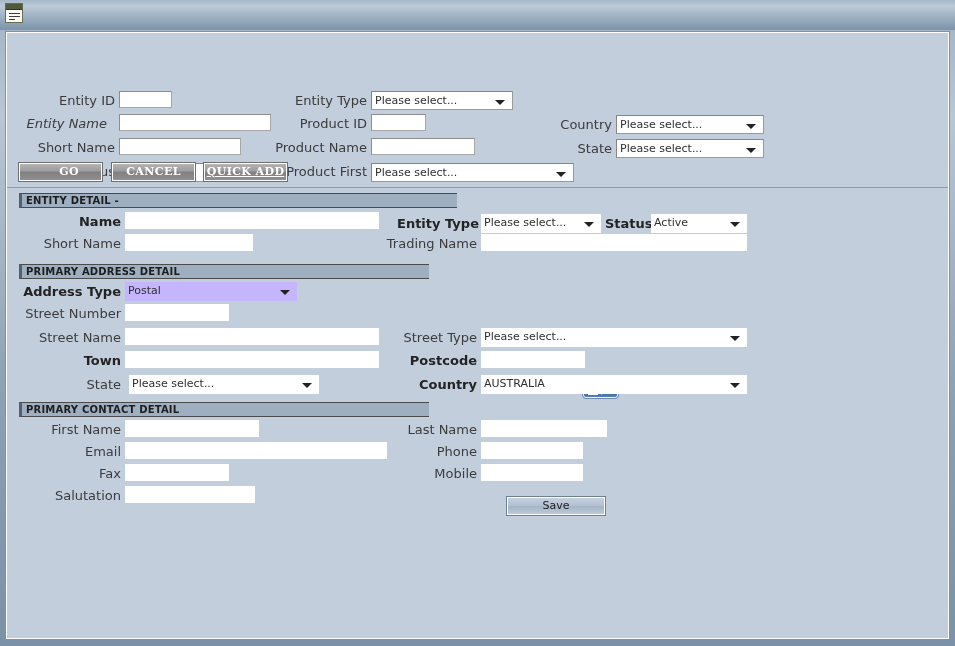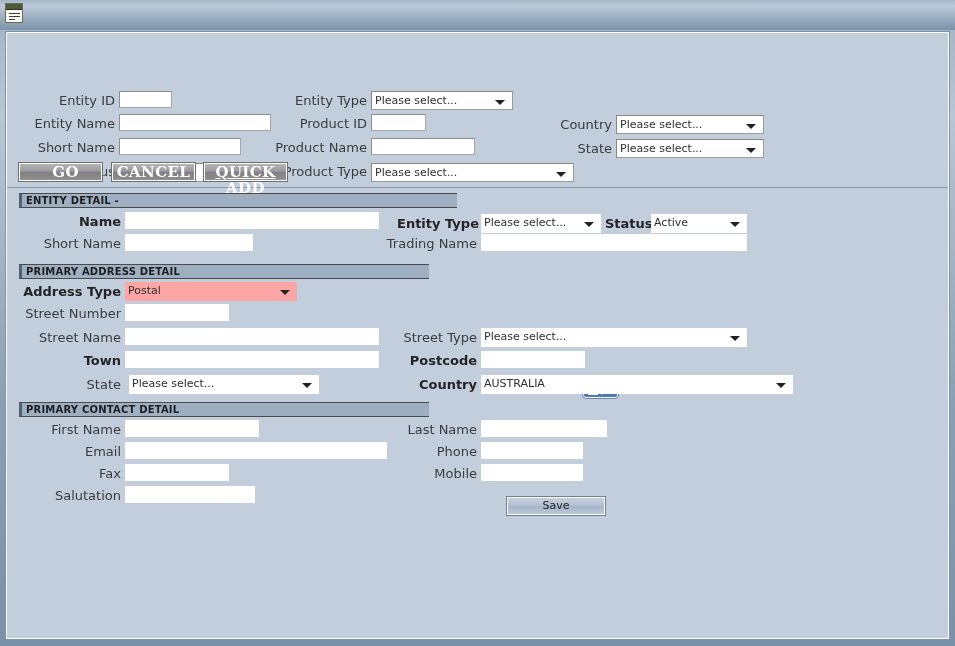--- a/index.html
+++ b/index.html
@@ -129,21 +129,21 @@
   
   .btn3d {
     position: absolute;
     height: 18px;
     background: linear-gradient(to bottom, #b4b4b4 0%, #9b9b9b 45%, #808080 50%, #8f8f8f 100%);
     border: 1px solid #ffffff;
     outline: 1px solid #6d6d6d;
     color: #ffffff;
     font-family: "DejaVu Serif", "Liberation Serif", serif;
     font-weight: bold;
-    font-size: 15px;
+    font-size: 11px;
     letter-spacing: 0.4px;
     text-align: center;
     line-height: 16px;
     box-sizing: border-box;
     cursor: pointer;
   }
   #btn-go { text-align: right; padding-right: 22px; }
 
   
   .sect-head {
@@ -205,21 +205,21 @@
     </div>
   </div>
 
   <div id="frame">
 
     <div id="search-panel">
 
       <div class="lbl" style="left:18px; top:61px; width:90px;">Entity ID</div>
       <input class="txt" style="left: 112px; top: 58px; width: 53px;" type="text" value="">
 
-      <div class="lbl" style="left:8px; top:84px; width:100px;">Entity Name</div>
+      <div class="lbl" style="left:0; top:84px; width:100px;font-style:italic;">Entity Name</div>
       <input class="txt" style="left: 112px; top: 81px; width: 152px;" type="text" value="">
 
       <div class="lbl" style="left:8px; top:108px; width:100px;">Short Name</div>
       <input class="txt" style="left: 112px; top: 105px; width: 122px;" type="text" value="">
 
       <div class="lbl" style="left:28px; top:132px; width:80px;">Status</div>
       <div class="sel" style="left:112px; top:130px; width:104px;">
         <span>Active</span>
         <span class="arrow"></span>
       </div>
@@ -229,21 +229,21 @@
         <span>Please select...</span>
         <span class="arrow"></span>
       </div>
 
       <div class="lbl" style="left:238px; top:84px; width:122px;">Product ID</div>
       <input class="txt" style="left: 364px; top: 81px; width: 55px;" type="text" value="">
 
       <div class="lbl" style="left:238px; top:108px; width:122px;">Product Name</div>
       <input class="txt" style="left: 364px; top: 105px; width: 104px;" type="text" value="">
 
-      <div class="lbl" style="left:238px; top:132px; width:122px;">Product Type</div>
+      <div class="lbl" style="left:238px; top:132px; width:122px;">Product First</div>
       <div class="sel" style="left:364px; top:130px; width:203px;">
         <span>Please select...</span>
         <span class="arrow"></span>
       </div>
 
       <div class="lbl" style="left:495px; top:85px; width:110px;">Country</div>
       <div class="sel" style="left:609px; top:82px; width:148px;">
         <span>Please select...</span>
         <span class="arrow"></span>
       </div>
@@ -278,21 +278,21 @@
       <span>Active</span>
       <span class="arrow"></span>
     </div>
 
     <div class="lbl" style="left:370px; top:204px; width:100px;">Trading Name</div>
     <input class="txt noborder" style="left: 474px; top: 201px; width: 266px;" type="text" value="">
 
     <div class="sect-head" style="left:12px; top:231px; width:410px;">PRIMARY ADDRESS DETAIL</div>
 
     <div class="lbl req" style="left:14px; top:252px; width:100px;">Address Type</div>
-    <div class="sel" style="left:118px; top:249px; width:172px; border:none; background:#fca5a5;">
+    <div class="sel" style="left:118px; top:249px; width:172px; border:none; background:#c4b5fd;">
       <span>Postal</span>
       <span class="arrow"></span>
     </div>
 
     <div class="lbl" style="left:14px; top:274px; width:100px;">Street Number</div>
     <input class="txt noborder" style="left: 118px; top: 271px; width: 104px;" type="text" value="">
 
     <div class="lbl" style="left:14px; top:298px; width:100px;">Street Name</div>
     <input class="txt noborder" style="left: 118px; top: 295px; width: 254px;" type="text" value="">
 
@@ -320,21 +320,21 @@
           <rect x="11" y="2" width="3" height="3"></rect>
         </g>
         <g fill="none" stroke="#ffffff" stroke-width="2">
           <circle cx="23" cy="6" r="4"></circle>
           <line x1="20" y1="9.5" x2="17" y2="13"></line>
         </g>
       </svg>
     </div>
 
     <div class="lbl req" style="left:380px; top:345px; width:90px;">Country</div>
-    <div class="sel" style="left:474px; top:342px; width:312px; border:none; background:#ffffff;">
+    <div class="sel" style="left:474px; top:342px; width:266px; border:none; background:#ffffff;">
       <span>AUSTRALIA</span>
       <span class="arrow"></span>
     </div>
 
     <div class="sect-head" style="left:12px; top:369px; width:410px;">PRIMARY CONTACT DETAIL</div>
 
     <div class="lbl" style="left:14px; top:390px; width:100px;">First Name</div>
     <input class="txt noborder" style="left: 118px; top: 387px; width: 134px;" type="text" value="">
 
     <div class="lbl" style="left:14px; top:412px; width:100px;">Email</div>

